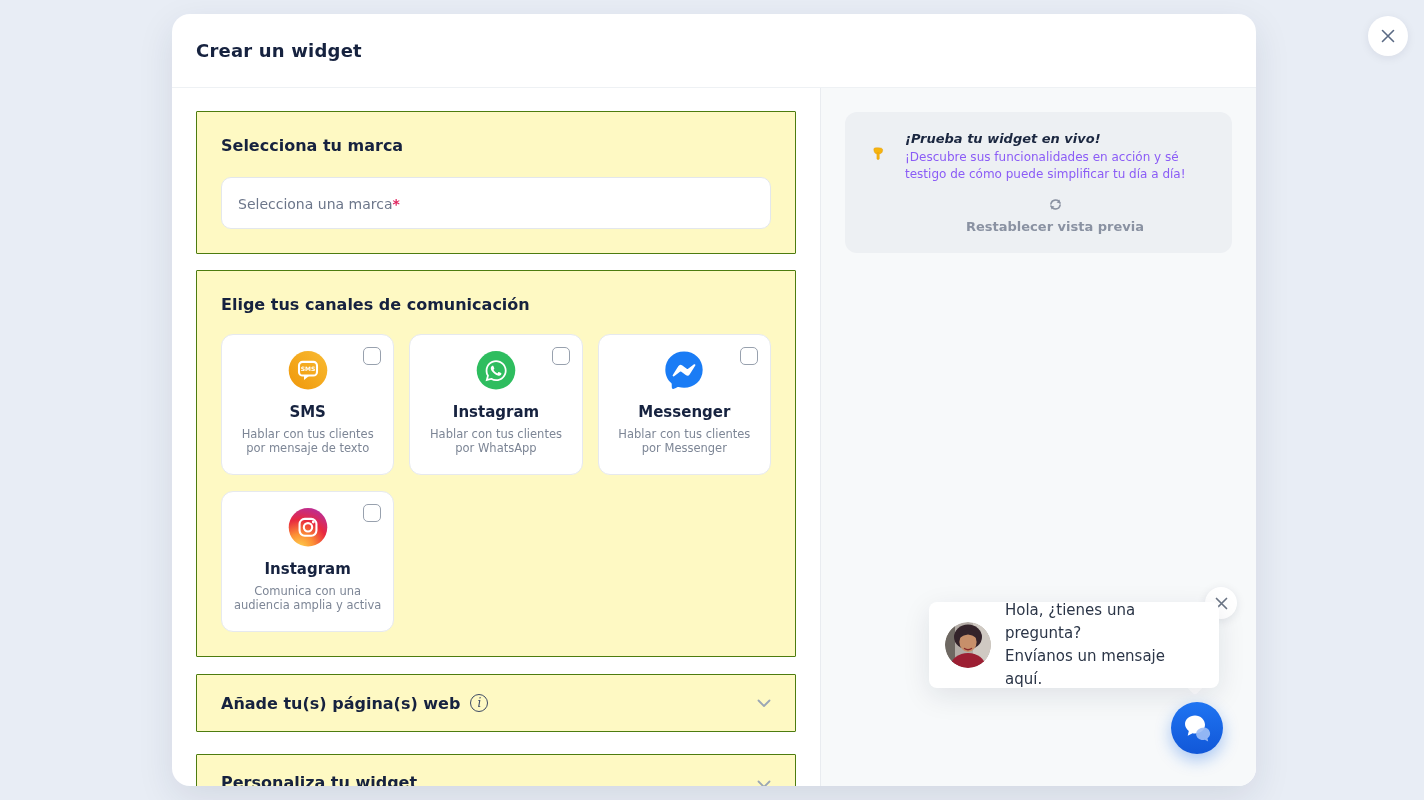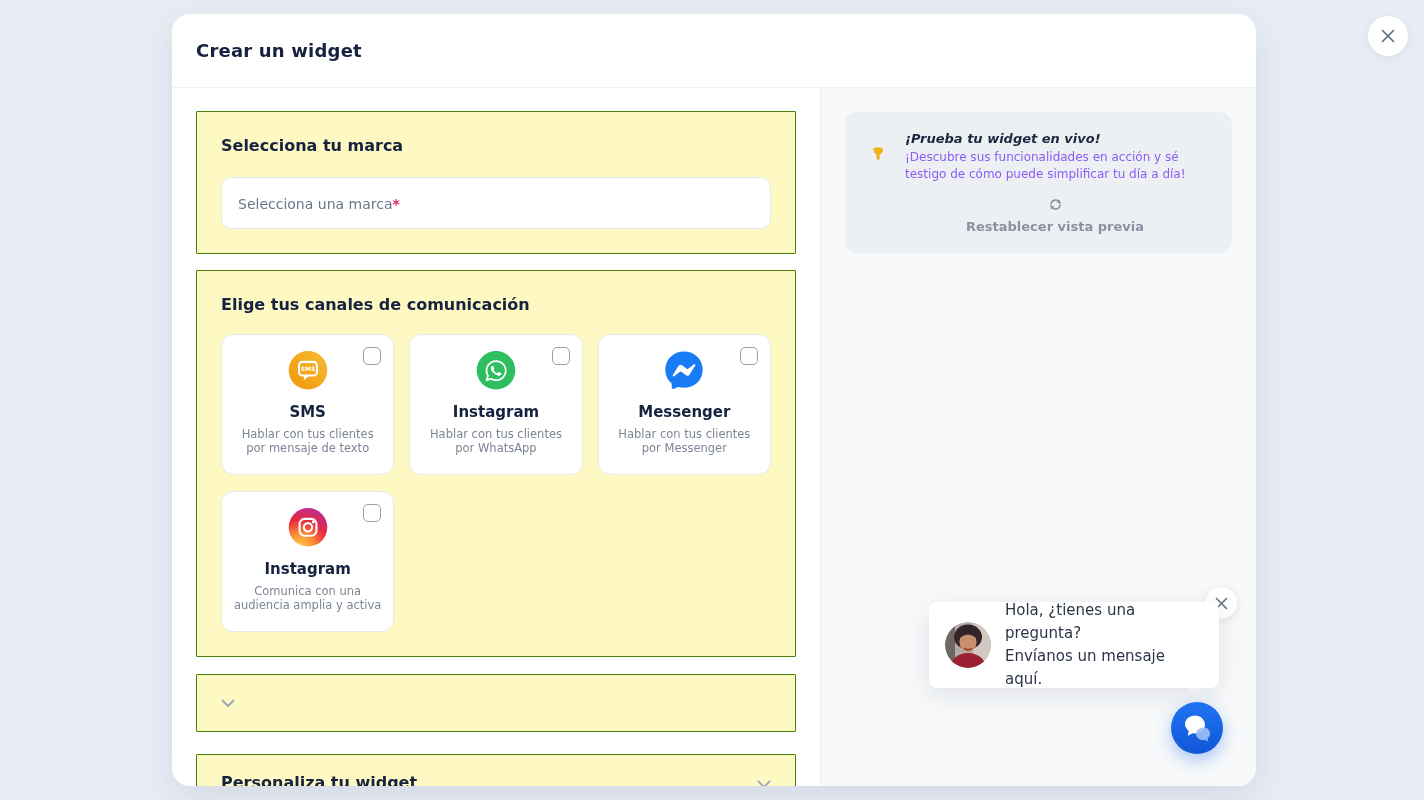--- a/index.html
+++ b/index.html
@@ -151,20 +151,24 @@
               <circle cx="30.6" cy="17.4" r="1.8" fill="#fff"></circle>
             </svg>
             <div class="channel-name">Instagram</div>
             <div class="channel-desc">Comunica con una audiencia amplia y activa</div>
           </div>
 
         </div>
       </div>
 
       <div class="card accordion">
+        <div class="accordion-left">
+          <div class="section-title">Añade tu(s) página(s) web</div>
+          <div class="info-badge">i</div>
+        </div>
         <svg width="14" height="9" viewBox="0 0 14 9">
           <polyline points="1.5,1.5 7,7 12.5,1.5" fill="none" stroke="#9aa6b5" stroke-width="1.8" stroke-linecap="round" stroke-linejoin="round"></polyline>
         </svg>
       </div>
 
       <div class="card accordion cut">
         <div class="accordion-left">
           <div class="section-title">Personaliza tu widget</div>
         </div>
         <svg width="14" height="9" viewBox="0 0 14 9" style="margin-top:7px">

